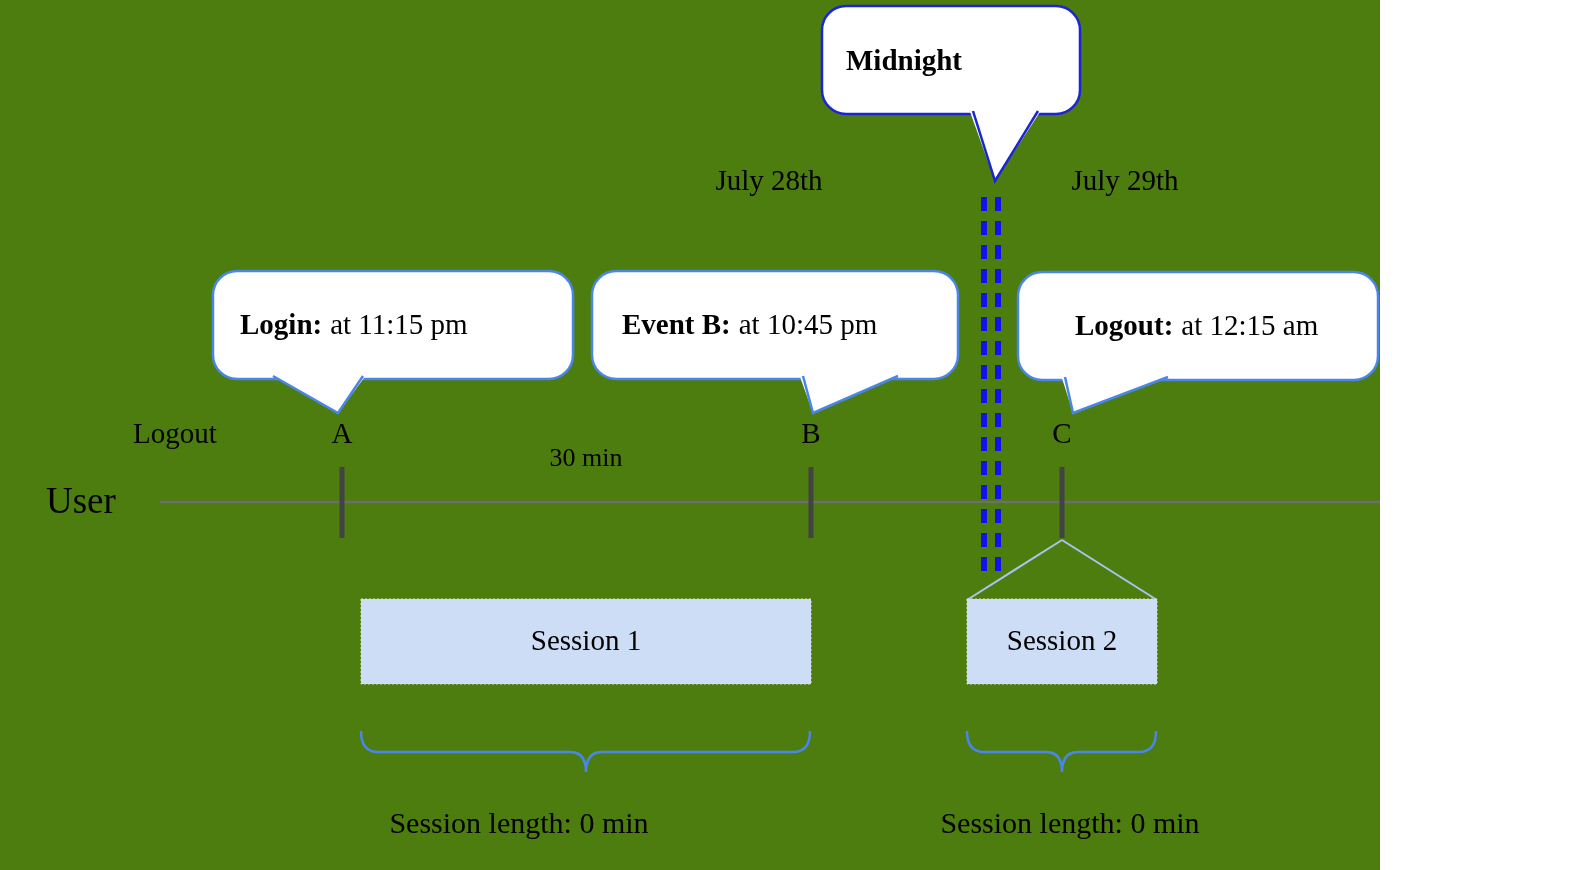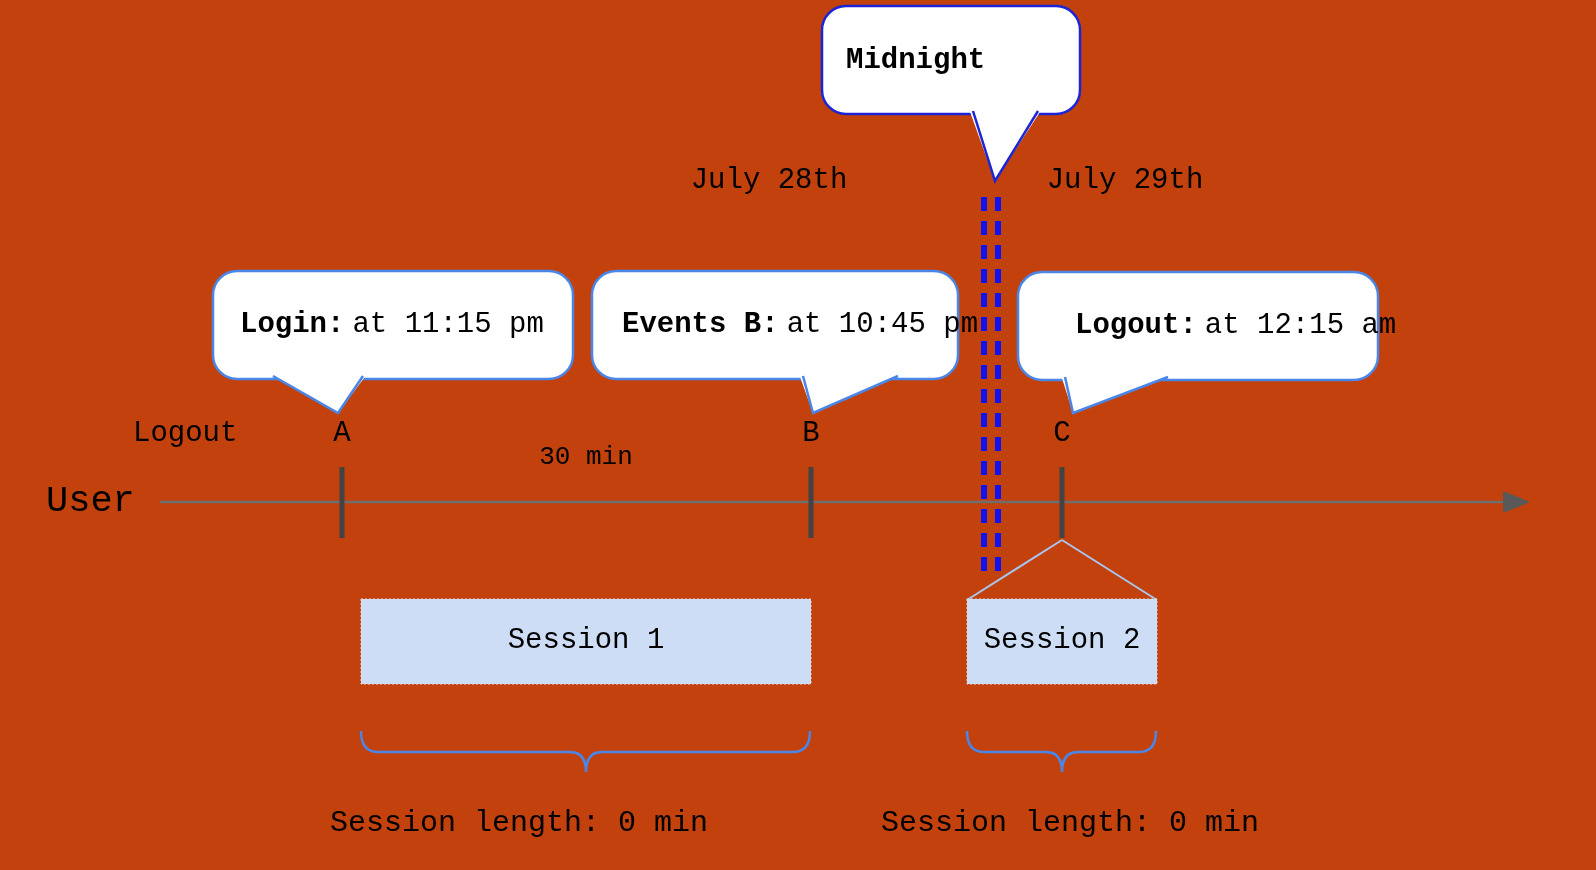--- a/index.html
+++ b/index.html
@@ -1,21 +1,21 @@
 <!DOCTYPE html>
 <html><head>
 <meta charset="utf-8">
 <style>
   html, body { margin: 0; padding: 0; background: #ffffff; }
   #canvas {
     position: relative;
-    width: 1596px;
+    width: 1380px;
     height: 870px;
-    background: #c2410c;
-    font-family: Liberation Mono, monospace;
+    background: #4d7c0f;
+    font-family: Liberation Serif, serif;
     color: #000000;
     overflow: hidden;
   }
   #diagram-svg { position: absolute; left: 0; top: 0; }
   .lbl {
     position: absolute;
     white-space: nowrap;
     line-height: 1.15;
     font-size: 29px;
     color: #000000;
@@ -70,21 +70,21 @@
   <div class="lbl bold" style="left:846px; top:44px;">Midnight</div>
 
   <div class="lbl ctr" style="left:659px; top:164px; width:220px;">July 28th</div>
   <div class="lbl ctr" style="left:1015px; top:164px; width:220px;">July 29th</div>
 
   <div class="lbl" style="left:240px; top:308px;">
     <span class="bold">Login:</span><span class="callout-rest">at 11:15 pm</span>
   </div>
 
   <div class="lbl" style="left:622px; top:308px;">
-    <span class="bold">Events B:</span><span class="callout-rest">at 10:45 pm</span>
+    <span class="bold">Event B:</span><span class="callout-rest">at 10:45 pm</span>
   </div>
 
   <div class="lbl" style="left:1043px; top:309px;margin-left:32px;">
     <span class="bold">Logout:</span><span class="callout-rest">at 12:15 am</span>
   </div>
 
   <div class="lbl" style="left:133px; top:417px;">Logout</div>
 
   <div class="lbl ctr" style="left:312px; top:417px; width:60px;">A</div>
   <div class="lbl ctr" style="left:781px; top:417px; width:60px;">B</div>

